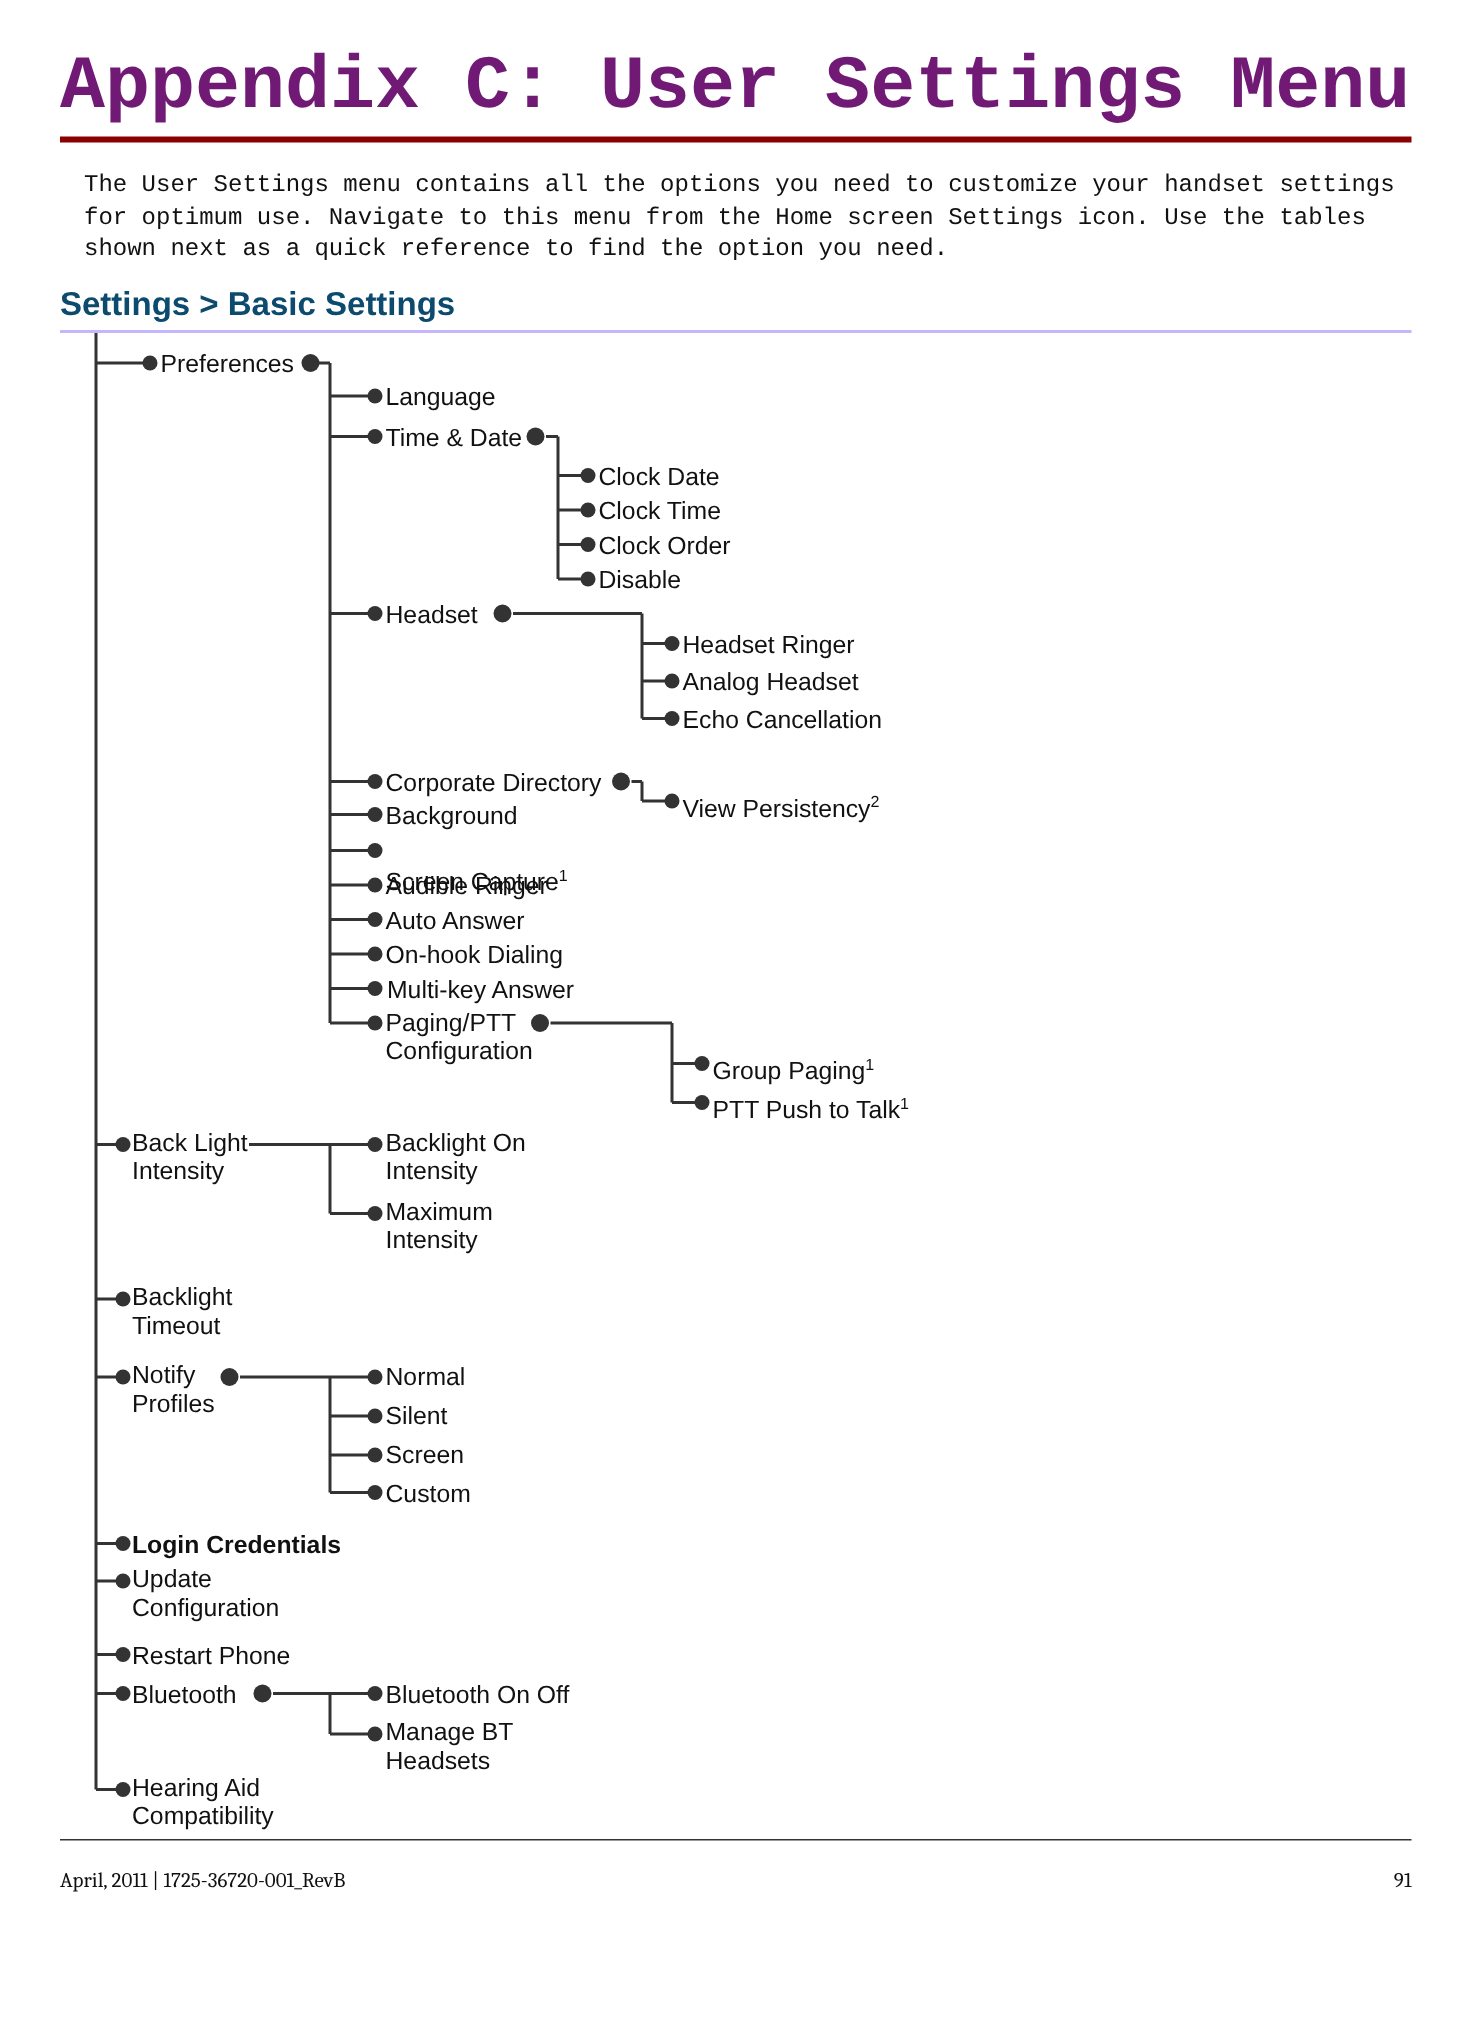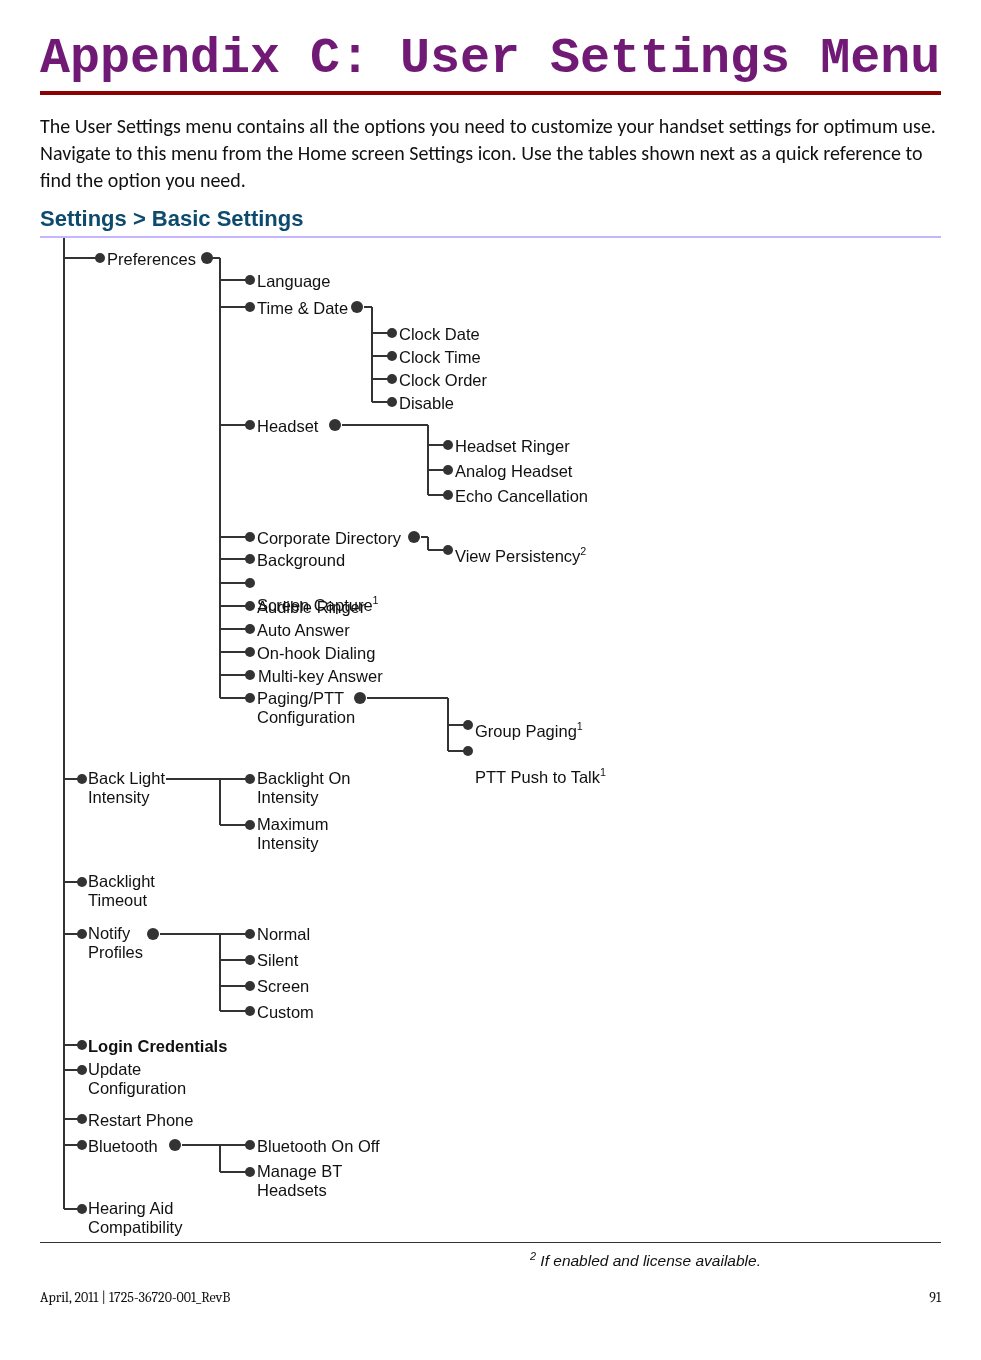--- a/index.html
+++ b/index.html
@@ -14,23 +14,24 @@
   h1.title {
     font-family: Liberation Mono, monospace;
     font-size: 50px;
     font-weight: bold;
     color: #701a75;
     margin: 0 0 8px 0;
     padding-bottom: 4px;
     border-bottom: 4px solid #8b0000;
   }
   p.intro {
-    margin: 18px 0 12px 0;
+    margin: 18px 0 12px 16px;
     line-height: 1.35;
-    font-size: 20px;
+    font-size: 16px;
+    font-family: Liberation Mono, monospace;
   }
   .crumb {
     font-family: Arial, Helvetica, sans-serif;
     font-size: 22px;
     font-weight: bold;
     color: #0c4a6e;
     margin: 6px 0 4px 0;
   }
 
   
@@ -132,21 +133,21 @@
   <span class="node-label" style="left:359px; top:132px;">Clock Order</span>
   <span class="node-label" style="left:359px; top:155px;">Disable</span>
 
   <span class="node-label" style="left:415px; top:198px;">Headset Ringer</span>
   <span class="node-label" style="left:415px; top:223px;">Analog Headset</span>
   <span class="node-label" style="left:415px; top:248px;">Echo Cancellation</span>
 
   <span class="node-label" style="left:415px; top:303px;"><span>View Persistency</span><sup>2</sup></span>
 
   <span class="node-label" style="left:435px; top:478px;"><span>Group Paging</span><sup>1</sup></span>
-  <span class="node-label" style="left:435px; top:504px;margin-top:20px;"><span>PTT Push to Talk</span><sup>1</sup></span>
+  <span class="node-label" style="left:435px; top:504px;"><span>PTT Push to Talk</span><sup>1</sup></span>
 
   <svg width="900" height="1004">
 
     <line x1="24" y1="0" x2="24" y2="971" stroke="#333" stroke-width="2"></line>
 
     <line x1="24" y1="20" x2="60" y2="20" stroke="#333" stroke-width="2"></line>
       <circle cx="60" cy="20" r="5" fill="#333"></circle>
     <line x1="24" y1="541" x2="42" y2="541" stroke="#333" stroke-width="2"></line>
       <circle cx="42" cy="541" r="5" fill="#333"></circle>
     <line x1="24" y1="644" x2="42" y2="644" stroke="#333" stroke-width="2"></line>
@@ -251,19 +252,18 @@
     <line x1="142" y1="907" x2="180" y2="907" stroke="#333" stroke-width="2"></line>
     <line x1="180" y1="907" x2="180" y2="934" stroke="#333" stroke-width="2"></line>
     <line x1="180" y1="907" x2="210" y2="907" stroke="#333" stroke-width="2"></line>
       <circle cx="210" cy="907" r="5" fill="#333"></circle>
     <line x1="180" y1="934" x2="210" y2="934" stroke="#333" stroke-width="2"></line>
       <circle cx="210" cy="934" r="5" fill="#333"></circle>
   </svg>
 </div>
 
 <div class="footnotes">
-  <div><sup>2</sup> <span>If enabled and license available.</span></div>
 </div>
 
 <div class="footer">
   <span>April, 2011  |  1725-36720-001_RevB</span>
   <span>91</span>
 </div>
 
 </body></html>

